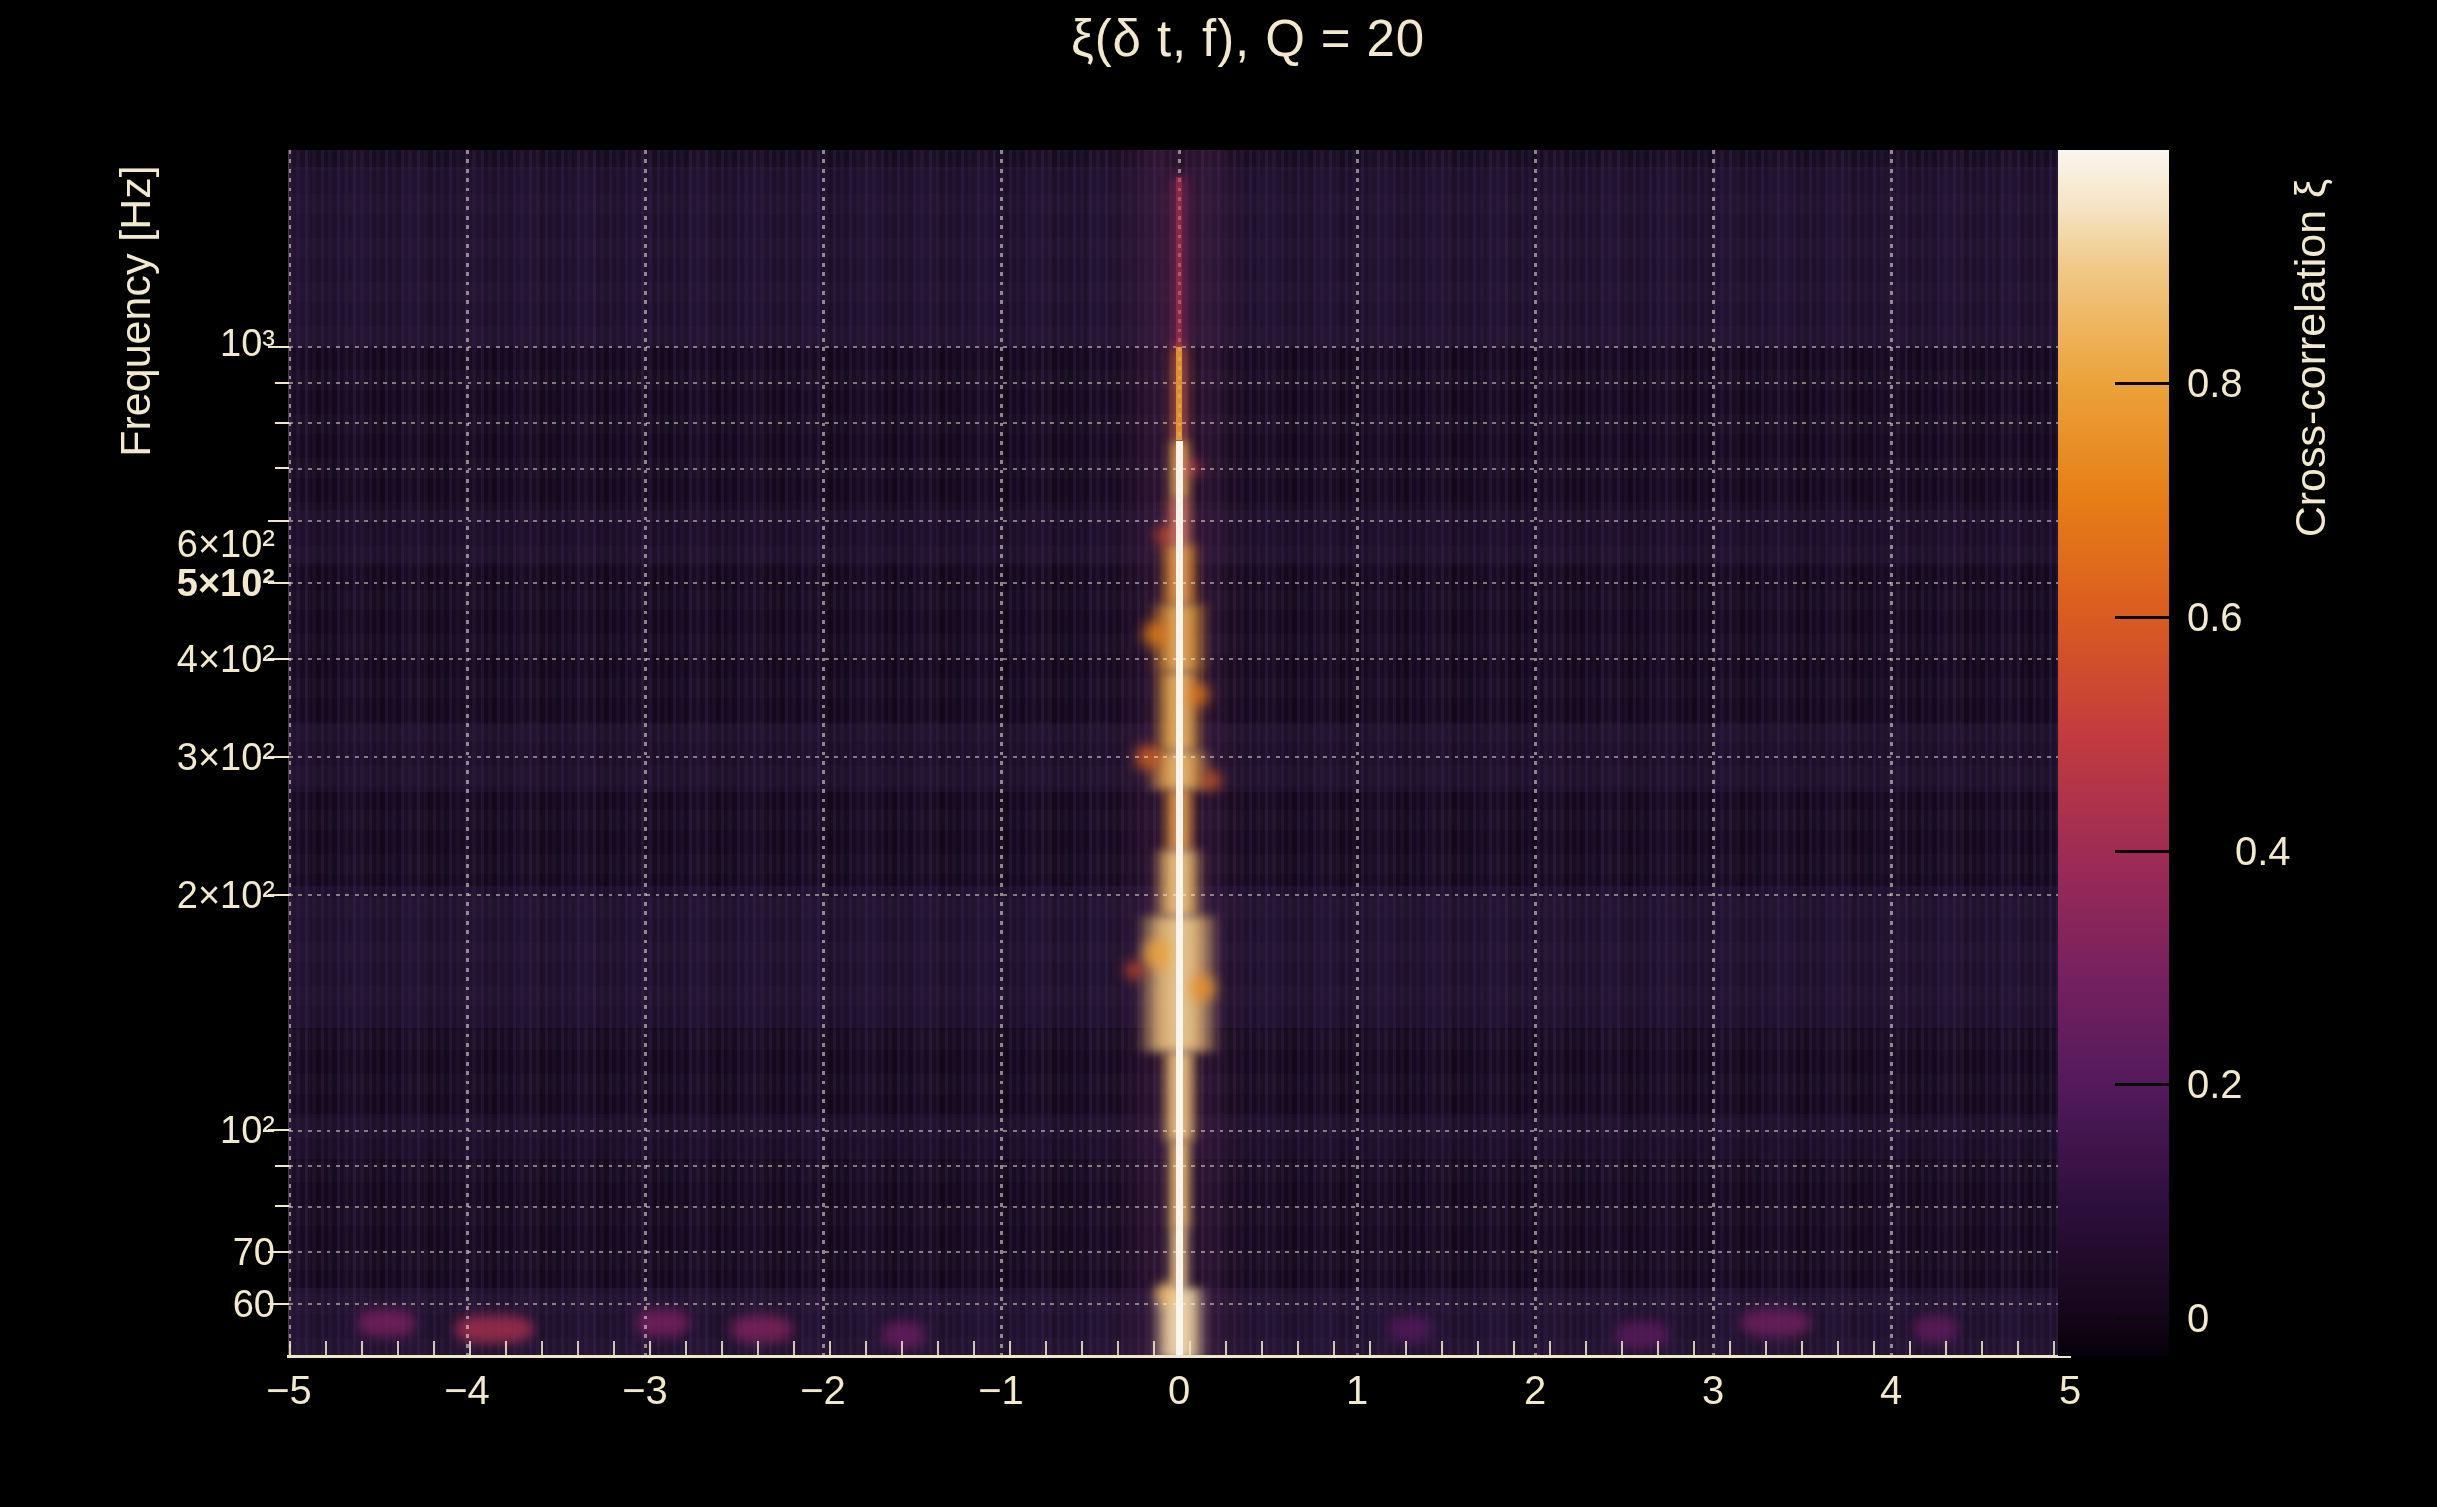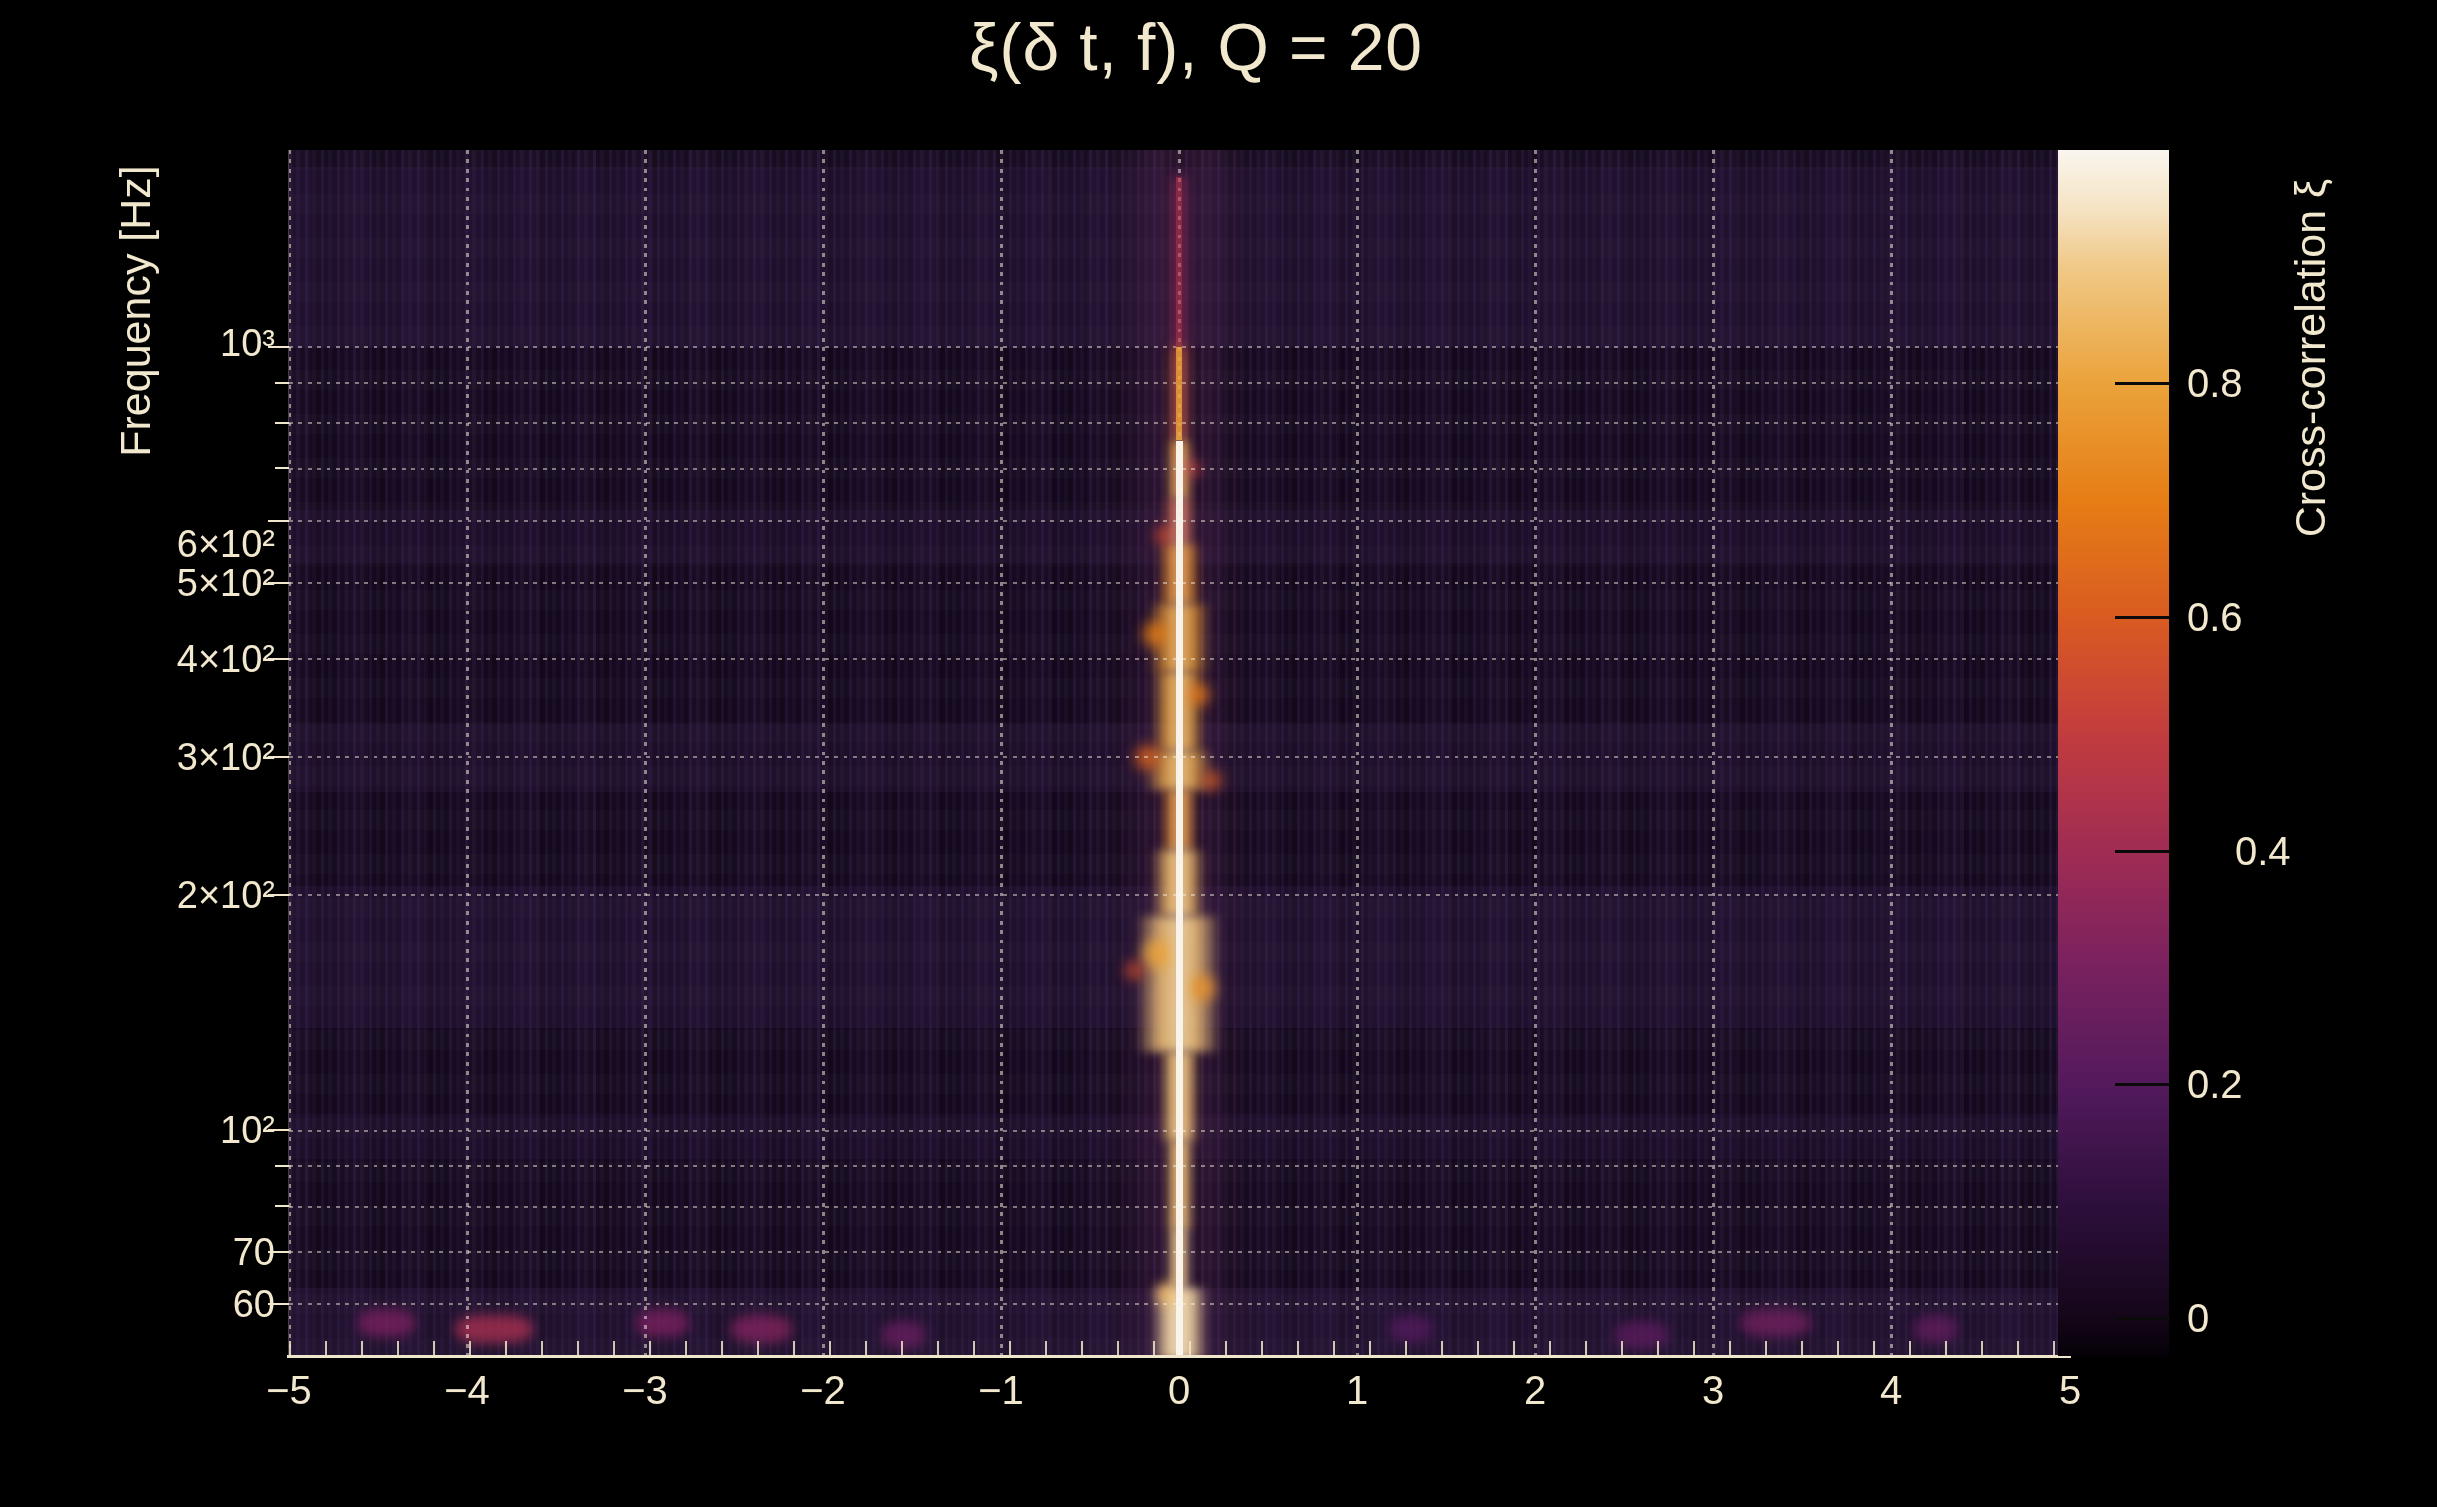--- a/index.html
+++ b/index.html
@@ -1,19 +1,19 @@
 <!DOCTYPE html>
 <html style="font-size:15px"><head>
 <meta charset="utf-8">
 <style>
   html,body{margin:0;padding:0;background:#000;}
   .figure{position:relative;width:2438px;height:1507px;background:#000;overflow:hidden;
           font-family:"Liberation Sans", sans-serif;color:#f1e8ce;}
-  .title{position:absolute;left:1196px;top:9.4px;transform:translateX(-50%);
-         font-size:66px;letter-spacing:0.9px;white-space:nowrap;}
+  .title{position:absolute;left:1248px;top:9.4px;transform:translateX(-50%);
+         font-size:51px;letter-spacing:0.9px;white-space:nowrap;}
   .ylabel{position:absolute;left:135px;top:311px;transform:translate(-50%,-50%) rotate(-90deg);
           font-size:43px;white-space:nowrap;}
   .xlabel{position:absolute;left:2080px;top:1436px;transform:translateX(-100%);
           font-size:43px;white-space:nowrap;}
   .cblabel{position:absolute;left:2310px;top:358px;transform:translate(-50%,-50%) rotate(-90deg);
            font-size:43px;white-space:nowrap;}
   .plot{position:absolute;left:289px;top:150px;width:1780px;height:1206px;overflow:hidden;
         background:
           repeating-linear-gradient(90deg, rgba(62,38,88,.26) 0 2.8px, rgba(16,7,26,.30) 2.8px 6.6px, rgba(46,27,66,.22) 6.6px 11.3px, rgba(9,3,15,.26) 11.3px 16px),
           repeating-linear-gradient(90deg, rgba(74,44,100,.14) 0 21.7px, rgba(0,0,0,0) 21.7px 39px, rgba(30,15,46,.28) 39px 57px),
@@ -137,21 +137,21 @@
       <div class="ytick" style="left: 268px; top: 658px; width: 21px;"></div>
       <div class="ytick" style="left: 268px; top: 756px; width: 21px;"></div>
       <div class="ytick" style="left: 268px; top: 894px; width: 21px;"></div>
       <div class="ytick" style="left: 268px; top: 1129px; width: 21px;"></div>
       <div class="ytick" style="left: 275px; top: 1165px; width: 14px;"></div>
       <div class="ytick" style="left: 275px; top: 1205px; width: 14px;"></div>
       <div class="ytick" style="left: 268px; top: 1251px; width: 21px;"></div>
       <div class="ytick" style="left: 268px; top: 1303px; width: 21px;"></div>
       <div class="yticklabel" style="left: 96px; top: 343px;">10³</div>
       <div class="yticklabel" style="left: 96px; top: 521px; margin-top: 23px;">6×10²</div>
-      <div class="yticklabel" style="left: 96px; top: 583px;">5×10²</div>
+      <div class="yticklabel" style="left: 96px; top: 583px; font-weight: bold;">5×10²</div>
       <div class="yticklabel" style="left: 96px; top: 659px;">4×10²</div>
       <div class="yticklabel" style="left: 96px; top: 757px;">3×10²</div>
       <div class="yticklabel" style="left: 96px; top: 895px;">2×10²</div>
       <div class="yticklabel" style="left: 96px; top: 1130px;">10²</div>
       <div class="yticklabel" style="left: 96px; top: 1252px;">70</div>
       <div class="yticklabel" style="left: 96px; top: 1304px;">60</div>
       <div class="xticklabel" style="left: 289px;">−5</div>
       <div class="xticklabel" style="left: 467px;">−4</div>
       <div class="xticklabel" style="left: 645px;">−3</div>
       <div class="xticklabel" style="left: 823px;">−2</div>

